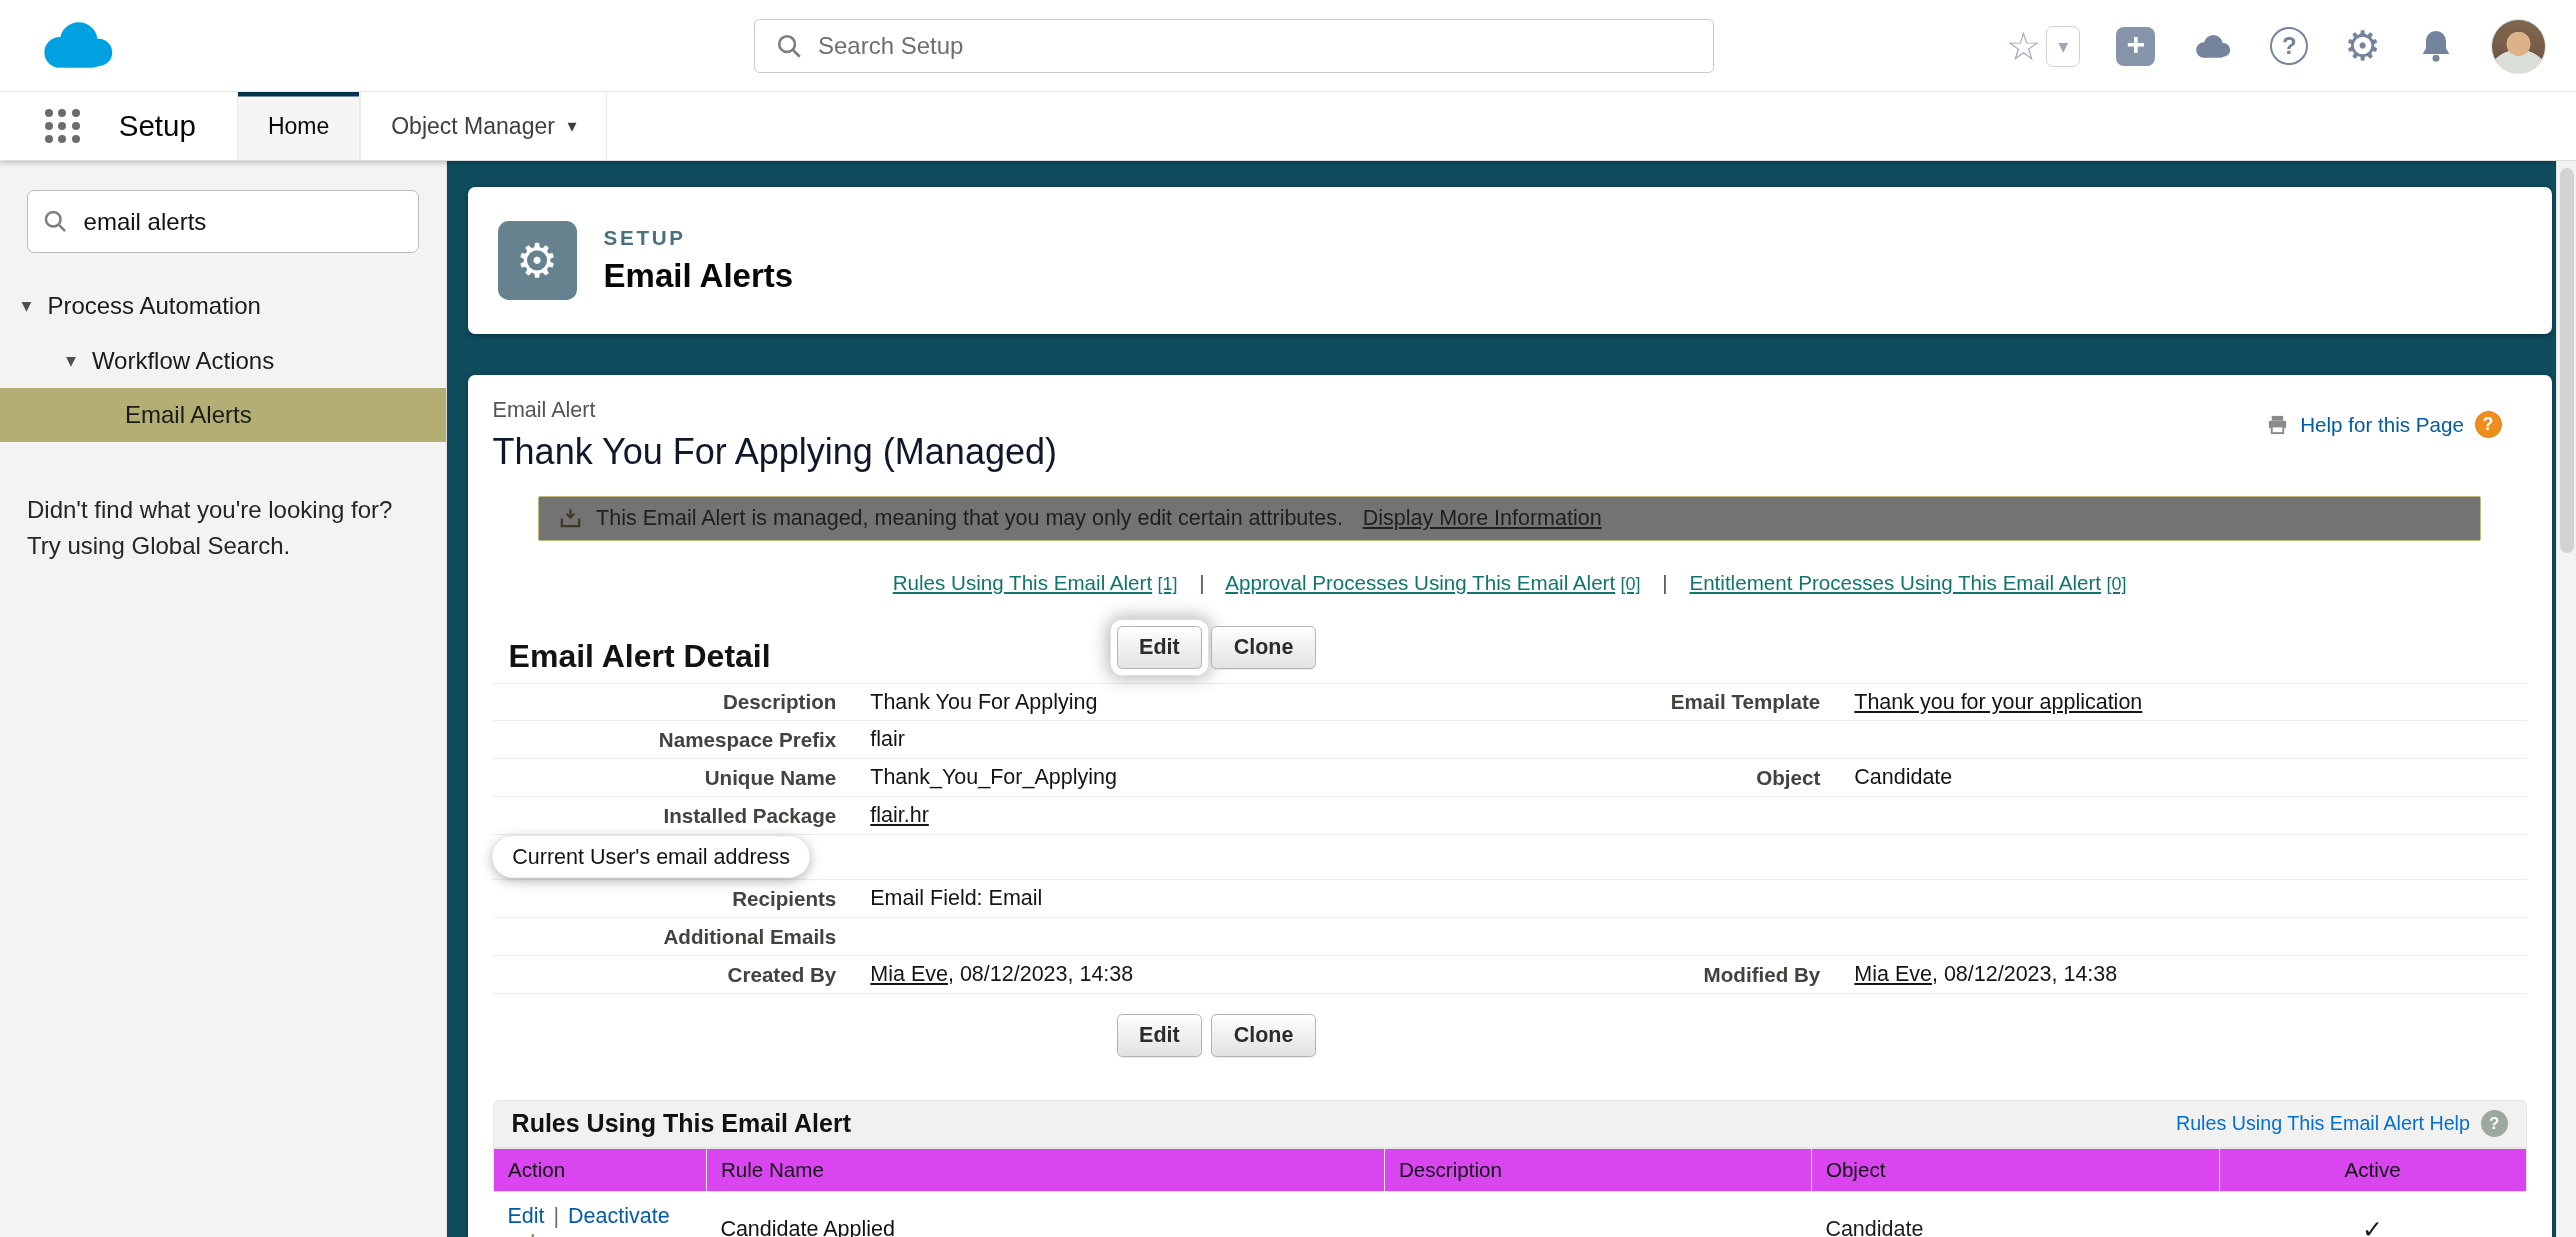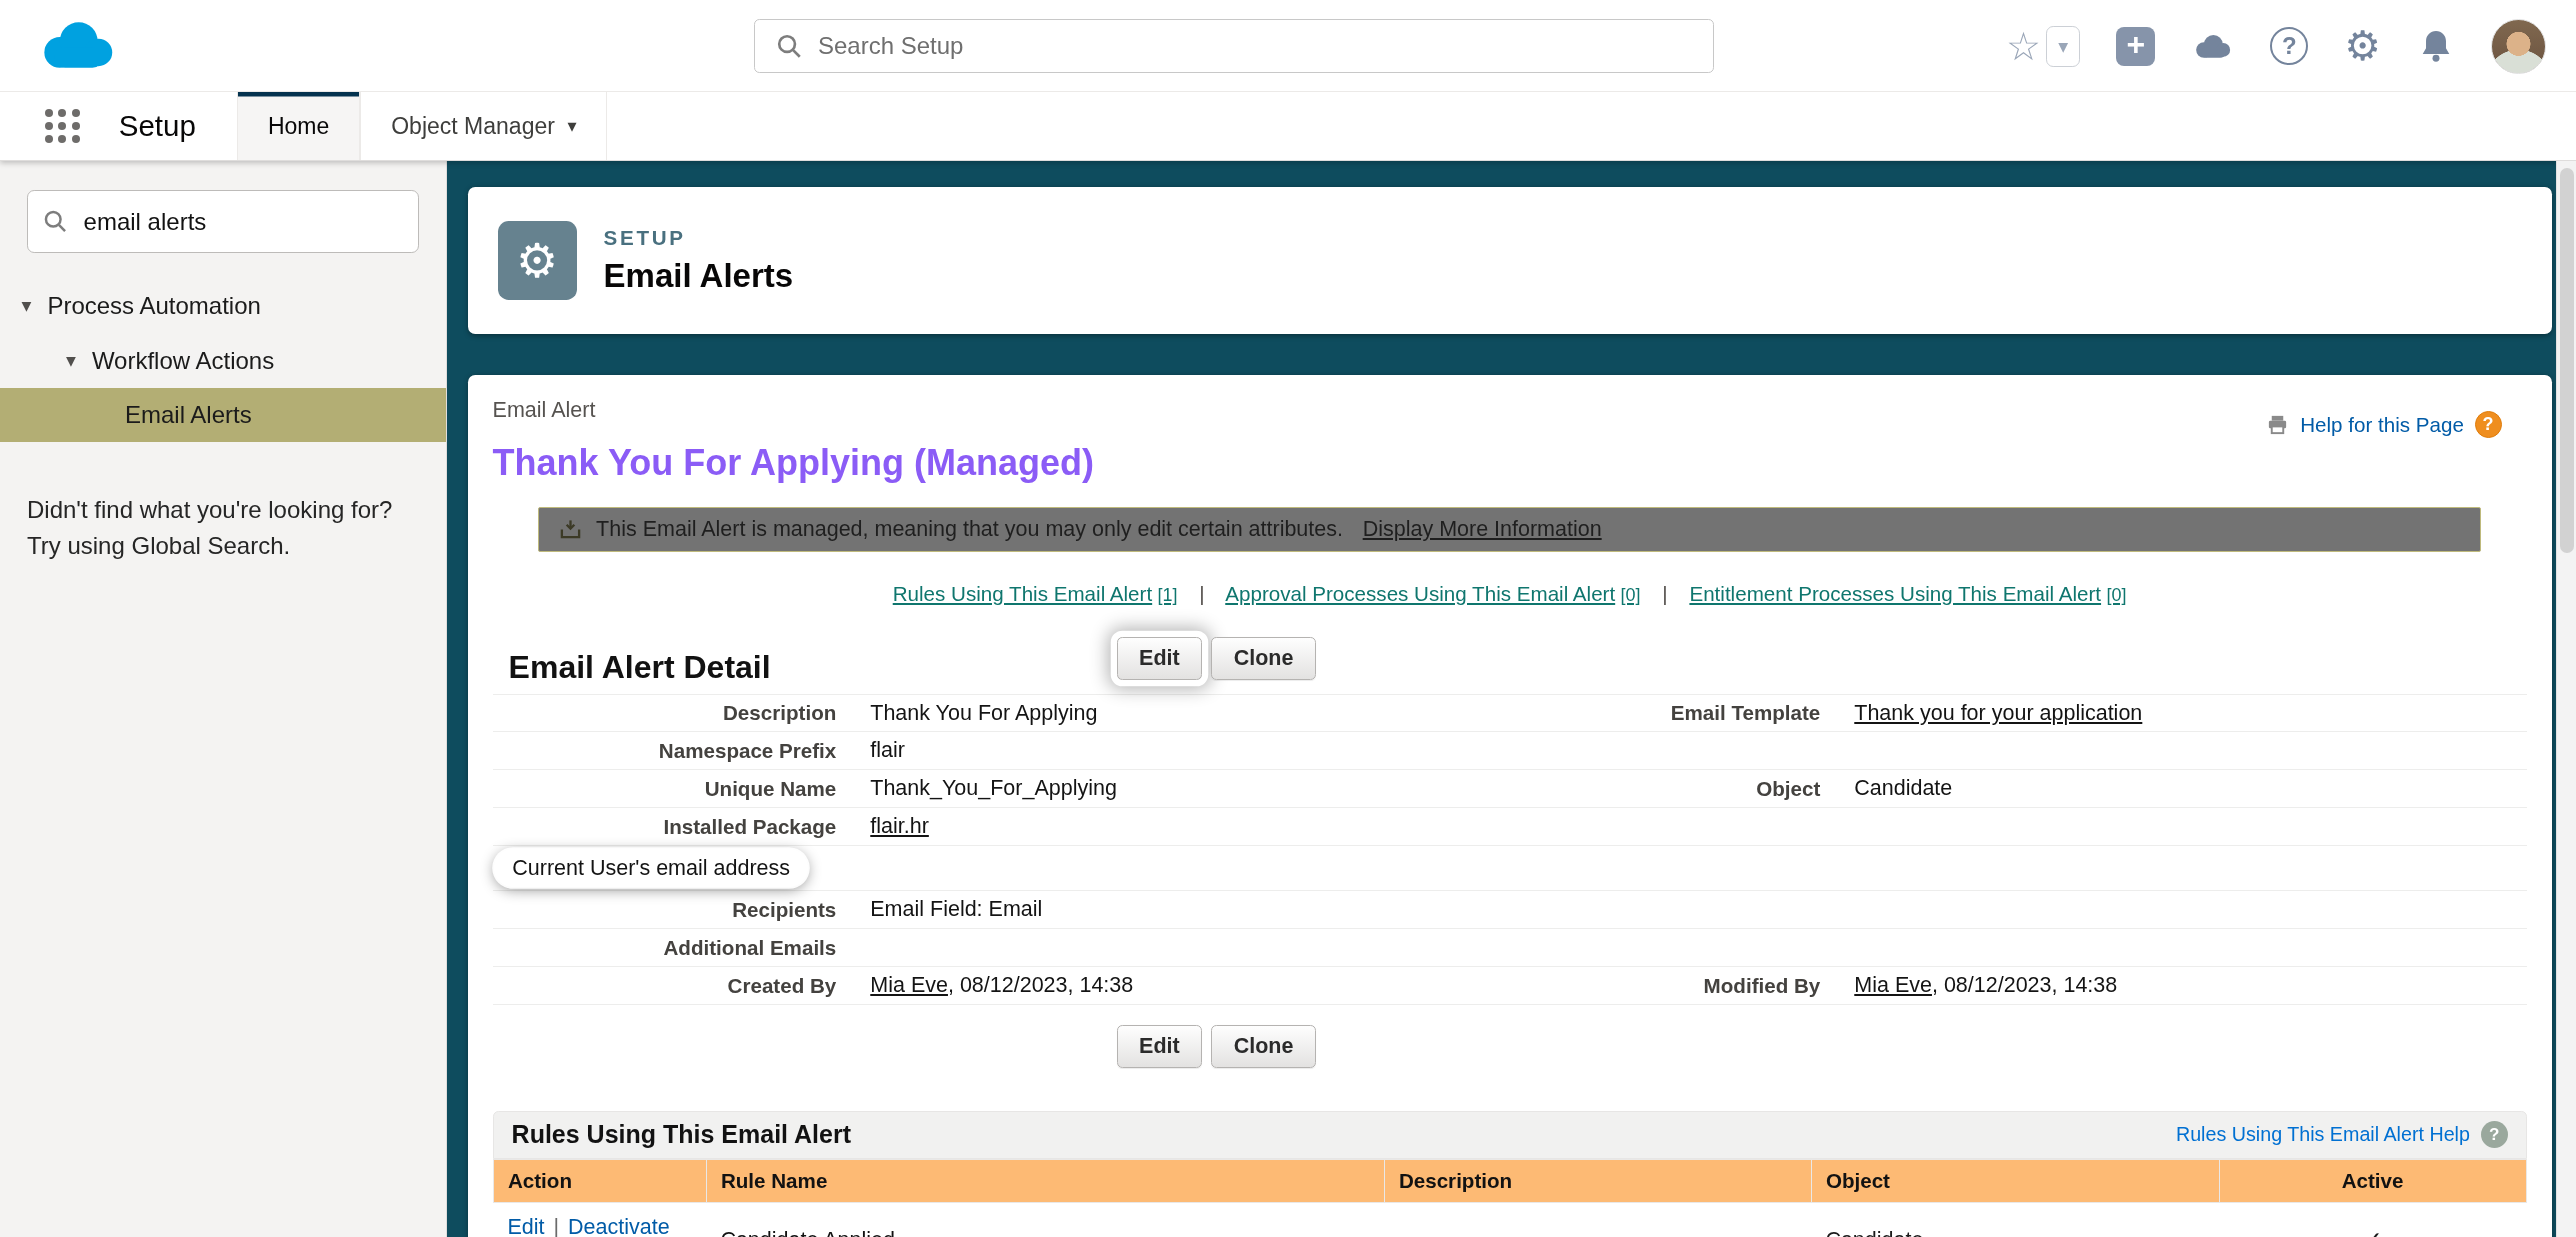--- a/index.html
+++ b/index.html
@@ -56,21 +56,21 @@
   .card { background:#fff; border-radius:7.2px; width:2084px; margin-left:20.6px; box-shadow:0 1.8px 5.4px rgba(0,0,0,0.35); }
   .header-card { margin-top:26px; height:147px; display:flex; align-items:center; padding-left:30px; gap:27px; }
   .icon-box { width:79px; height:79px; border-radius:10.7px; background:#66828f; display:flex; align-items:center; justify-content:center; }
   .icon-box span { font-size:47px; color:#fff; line-height:1; }
   .eyebrow { font-size:20.6px; letter-spacing:2.7px; color:#49707f; font-weight:bold; }
   .page-title { font-size:33px; font-weight:bold; color:#080707; margin-top:7.2px; }
 
   
   .detail-card { margin-top:41px; height:1047px; padding:23px 25px 0; position:relative; }
   .entity { font-size:21.5px; color:#565350; }
-  .dtitle { font-size:36px; font-weight:bold; margin-top:19px; color:#8b5cf6; }
+  .dtitle { font-size:36px; font-weight:normal; margin-top:8px; color:#0f172a; }
   .help-row { position:absolute; top:36px; right:50px; display:flex; align-items:center; gap:10.7px; font-size:20.6px; }
   .help-row a { color:#015ba7; }
   .help-orb { width:27px; height:27px; border-radius:50%; background:#ef8e1f; border:1.8px solid #e07c0a; color:#fff; font-size:18px; font-weight:bold; display:flex; align-items:center; justify-content:center; }
 
   .banner { margin:23px auto 0; width:1943px; height:45px; background:#737373; border:0.9px solid #bfba7c; border-radius:2px; display:flex; align-items:center; padding:0 19.7px; gap:14.3px; font-size:21.5px; color:#1f1f1f; }
   .banner .pkg { color:#3c3a26; display:flex; }
   .banner a { color:#1f1f1f; text-decoration:underline; margin-left:5.4px; }
 
   .usage { margin-top:30px; text-align:center; font-size:20.6px; }
   .usage a { color:#0f766e; text-decoration:underline; }
@@ -96,21 +96,21 @@
   .bottom-btns { margin-top:19.7px; display:flex; gap:9px; padding-left:624px; }
 
   
   .related { margin-top:43px; }
   .rl-header { height:48px; background:#f1f1f0; border:0.9px solid #e7e6e5; border-radius:5.4px 5.4px 0 0; display:flex; align-items:center; justify-content:space-between; padding:0 18px; }
   .rl-title { font-size:25px; font-weight:bold; color:#121212; }
   .rl-help { display:flex; align-items:center; gap:10.7px; font-size:19.7px; }
   .rl-help a { color:#0070d2; }
   .rl-orb { width:27px; height:27px; border-radius:50%; background:#9aa89d; color:#fff; font-weight:bold; font-size:17px; display:flex; align-items:center; justify-content:center; }
   .rl-table { width:100%; border-collapse:collapse; }
-  .rl-table th { font-size:20.6px; font-weight:bold; color:#121212; text-align:left; padding:9px 14.3px; border:0.9px solid #e9e8e7; background:#fdba74; }
+  .rl-table th { font-size:20.6px; font-weight:normal; color:#121212; text-align:left; padding:9px 14.3px; border:0.9px solid #e9e8e7; background:#d946ef; }
   .rl-table td { font-size:21.5px; padding:12.5px 14.3px; border-bottom:0.9px solid #eeeeee; vertical-align:middle; }
   .rl-table .center { text-align:center; }
   .action-link { color:#015ba7; }
   .act-sep { color:#6b6b6b; margin:0 9px; }
   .rule-link { color:#121212; font-weight:normal; text-decoration:underline; }
   .pkg-small { color:#8a7428; vertical-align:middle; margin-left:14.3px; display:inline-flex; }
   .checkmark { font-size:25px; color:#1b1b1b; }
 </style>
 </head>
 <body>

